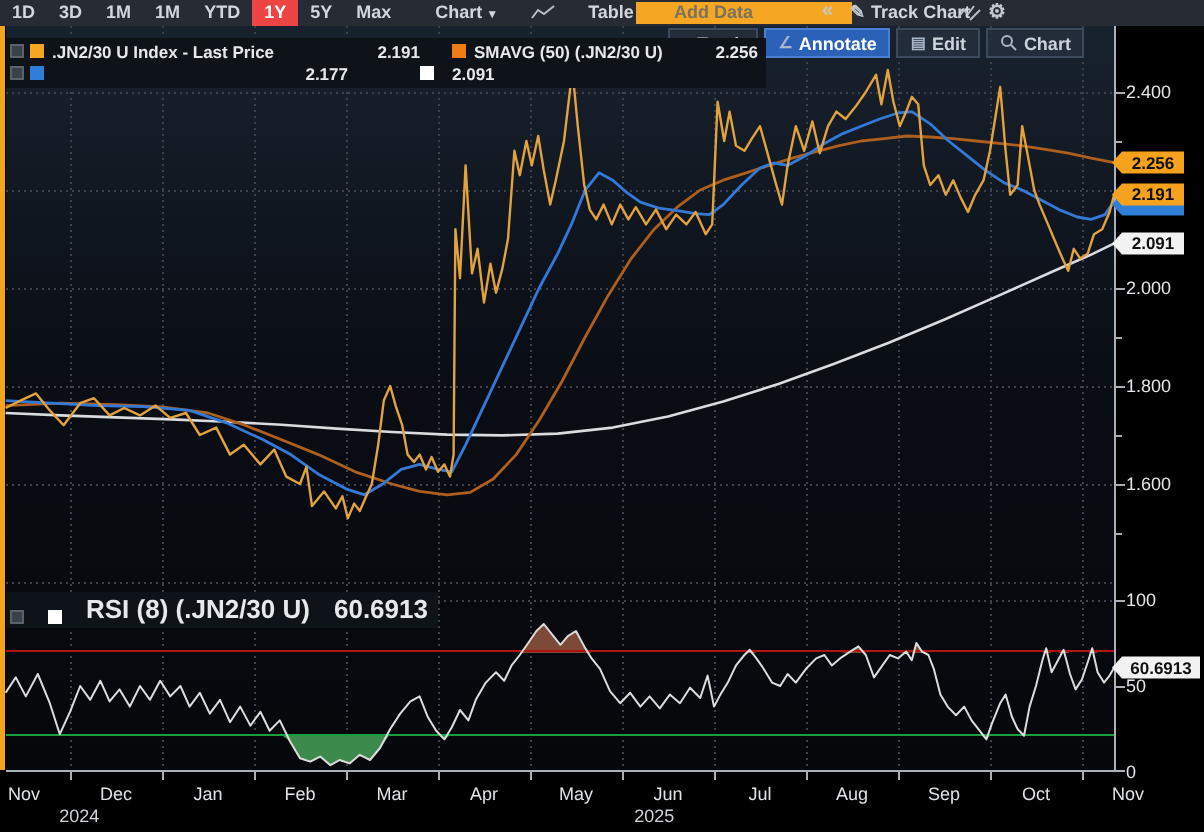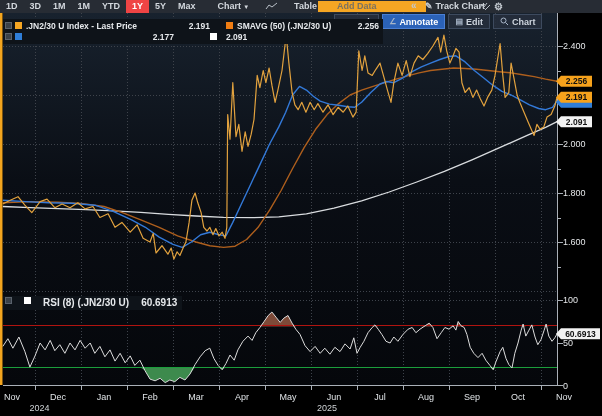--- a/index.html
+++ b/index.html
@@ -30,22 +30,22 @@
   .handle{width:7px;height:7px;background:#3a4149;border:1px solid #5a626c;box-sizing:border-box;}
   .lval{text-align:right;}
 
   .ftb{position:absolute;left:334px;top:14px;display:flex;gap:3px;z-index:2;font-size:9px;font-weight:bold;color:#ccd3dc;}
   .fbtn{display:flex;align-items:center;gap:3px;height:13px;padding:0 6px;
     background:rgba(38,46,60,.88);border:1px solid #3d4a5e;white-space:nowrap;}
   .fbtn.active{background:#2b62b8;border-color:#4a7fd4;color:#fff;}
   .fic{font-size:8px;color:#a8b6c8;display:flex;align-items:center;}
 
   .rsi-legend{position:absolute;left:3px;top:296px;z-index:2;background:#0e1319;
-    display:flex;align-items:flex-start;gap:12px;padding:1px 5px 2px 2px;
-    font-size:10px;font-weight:bold;color:#e6e9ec;}
+    display:flex;align-items:flex-end;gap:12px;padding:1px 5px 2px 2px;
+    font-size:13px;font-weight:bold;color:#e6e9ec;}
   #plot{position:absolute;top:0;left:0;z-index:1;}
 </style>
 </head>
 <body>
 <div id="app">
 
   <div class="tabbar">
     <span class="tab">1D</span>
     <span class="tab">3D</span>
     <span class="tab">1M</span>

